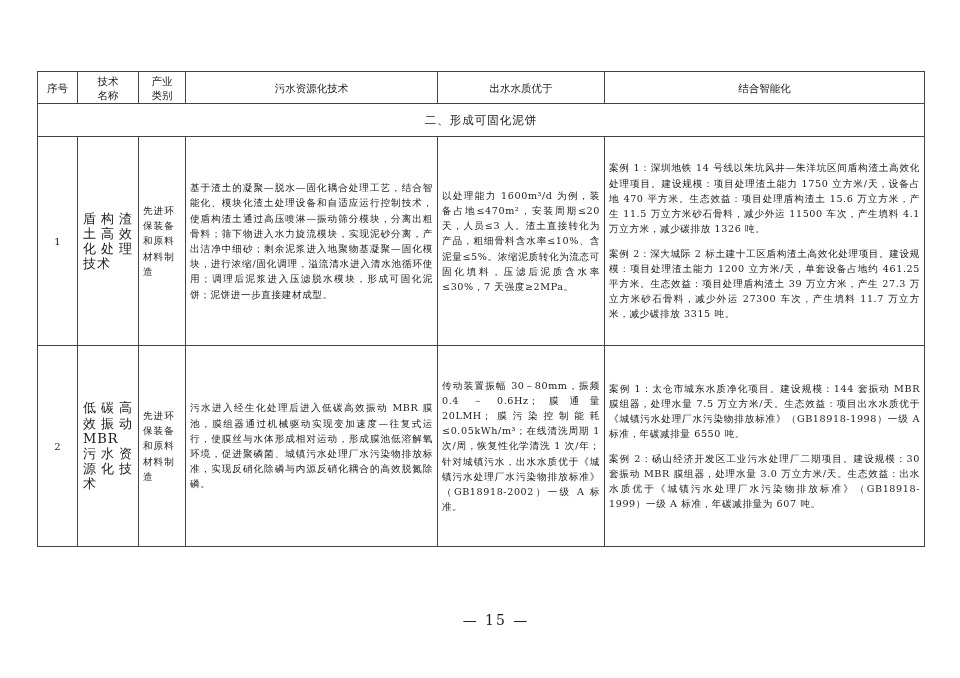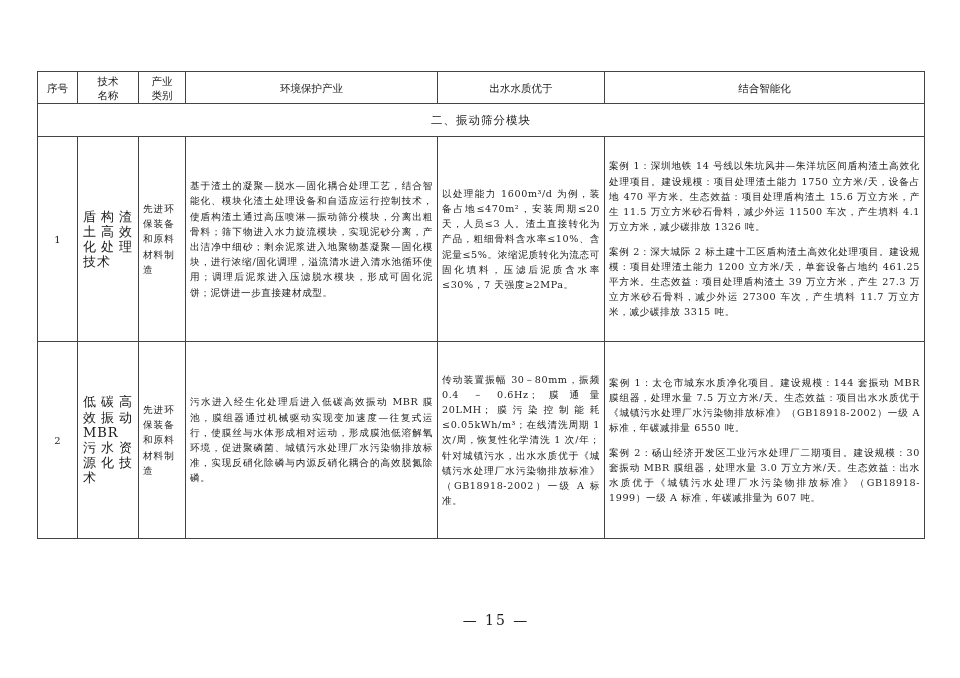--- a/index.html
+++ b/index.html
@@ -30,21 +30,21 @@
     .section-row td {
       height: 32px;
       text-align: center;
       font-size: 11.5px;
       letter-spacing: 1px;
     }
     .cell-text {
       font-size: 9.6px;
       line-height: 15.2px;
       text-align: justify;
-      padding: 8px 4px !important;
+      padding: 14px 4px !important;
       letter-spacing: 0.6px;
     }
     .cell-name {
       font-size: 13px; line-height: 15.2px;
       padding: 0 5px !important;
       text-align: justify;
       letter-spacing: 1px;
     }
     .cell-cat {
       font-size: 9.6px; line-height: 15.2px;
@@ -79,28 +79,28 @@
     <tr>
       <th>序号</th>
       <th>
         <div>技术</div>
         <div>名称</div>
       </th>
       <th>
         <div>产业</div>
         <div>类别</div>
       </th>
-      <th>环境保护产业</th>
+      <th>污水资源化技术</th>
       <th>出水水质优于</th>
       <th>结合智能化</th>
     </tr>
   </thead>
   <tbody>
     <tr class="section-row">
-      <td colspan="6">二、振动筛分模块</td>
+      <td colspan="6">二、形成可固化泥饼</td>
     </tr>
 
     <tr class="row1">
       <td class="seq">1</td>
       <td class="cell-name">盾构渣土高效化处理技术</td>
       <td class="cell-cat">先进环保装备和原料材料制造</td>
       <td class="cell-text">基于渣土的凝聚—脱水—固化耦合处理工艺，结合智能化、模块化渣土处理设备和自适应运行控制技术，使盾构渣土通过高压喷淋—振动筛分模块，分离出粗骨料；筛下物进入水力旋流模块，实现泥砂分离，产出洁净中细砂；剩余泥浆进入地聚物基凝聚—固化模块，进行浓缩/固化调理，溢流清水进入清水池循环使用；调理后泥浆进入压滤脱水模块，形成可固化泥饼；泥饼进一步直接建材成型。</td>
       <td class="cell-text">以处理能力 1600m³/d 为例，装备占地≤470m²，安装周期≤20 天，人员≤3 人。渣土直接转化为产品，粗细骨料含水率≤10%、含泥量≤5%。浓缩泥质转化为流态可固化填料，压滤后泥质含水率≤30%，7 天强度≥2MPa。</td>
       <td class="cell-text">
         <p class="case-block">案例 1：深圳地铁 14 号线以朱坑风井—朱洋坑区间盾构渣土高效化处理项目。建设规模：项目处理渣土能力 1750 立方米/天，设备占地 470 平方米。生态效益：项目处理盾构渣土 15.6 万立方米，产生 11.5 万立方米砂石骨料，减少外运 11500 车次，产生填料 4.1 万立方米，减少碳排放 1326 吨。</p>
@@ -109,21 +109,21 @@
       </td>
     </tr>
 
     <tr class="row2">
       <td class="seq">2</td>
       <td class="cell-name">低碳高效振动 MBR 污水资源化技术</td>
       <td class="cell-cat">先进环保装备和原料材料制造</td>
       <td class="cell-text">污水进入经生化处理后进入低碳高效振动 MBR 膜池，膜组器通过机械驱动实现变加速度—往复式运行，使膜丝与水体形成相对运动，形成膜池低溶解氧环境，促进聚磷菌、城镇污水处理厂水污染物排放标准，实现反硝化除磷与内源反硝化耦合的高效脱氮除磷。</td>
       <td class="cell-text">传动装置振幅 30－80mm，振频 0.4 － 0.6Hz；膜通量 20LMH；膜污染控制能耗≤0.05kWh/m³；在线清洗周期 1 次/周，恢复性化学清洗 1 次/年；针对城镇污水，出水水质优于《城镇污水处理厂水污染物排放标准》（GB18918-2002）一级 A 标准。</td>
       <td class="cell-text">
-        <p class="case-block">案例 1：太仓市城东水质净化项目。建设规模：144 套振动 MBR 膜组器，处理水量 7.5 万立方米/天。生态效益：项目出水水质优于《城镇污水处理厂水污染物排放标准》（GB18918-2002）一级 A 标准，年碳减排量 6550 吨。</p>
+        <p class="case-block">案例 1：太仓市城东水质净化项目。建设规模：144 套振动 MBR 膜组器，处理水量 7.5 万立方米/天。生态效益：项目出水水质优于《城镇污水处理厂水污染物排放标准》（GB18918-1998）一级 A 标准，年碳减排量 6550 吨。</p>
         <div class="case-gap"></div>
         <p class="case-block">案例 2：砀山经济开发区工业污水处理厂二期项目。建设规模：30 套振动 MBR 膜组器，处理水量 3.0 万立方米/天。生态效益：出水水质优于《城镇污水处理厂水污染物排放标准》（GB18918-1999）一级 A 标准，年碳减排量为 607 吨。</p>
       </td>
     </tr>
   </tbody>
 </table>
 
 <div class="page-number">— 15 —</div>
 
 </body></html>

